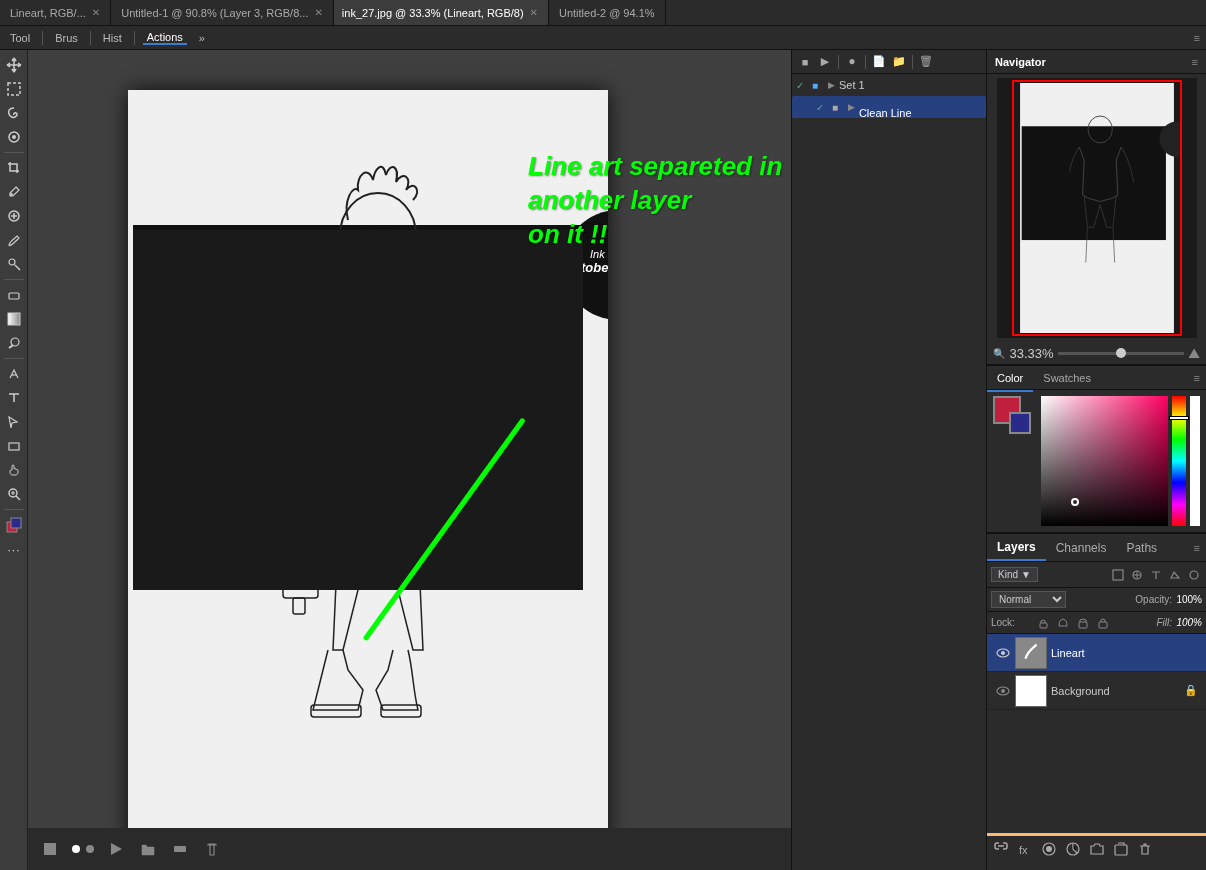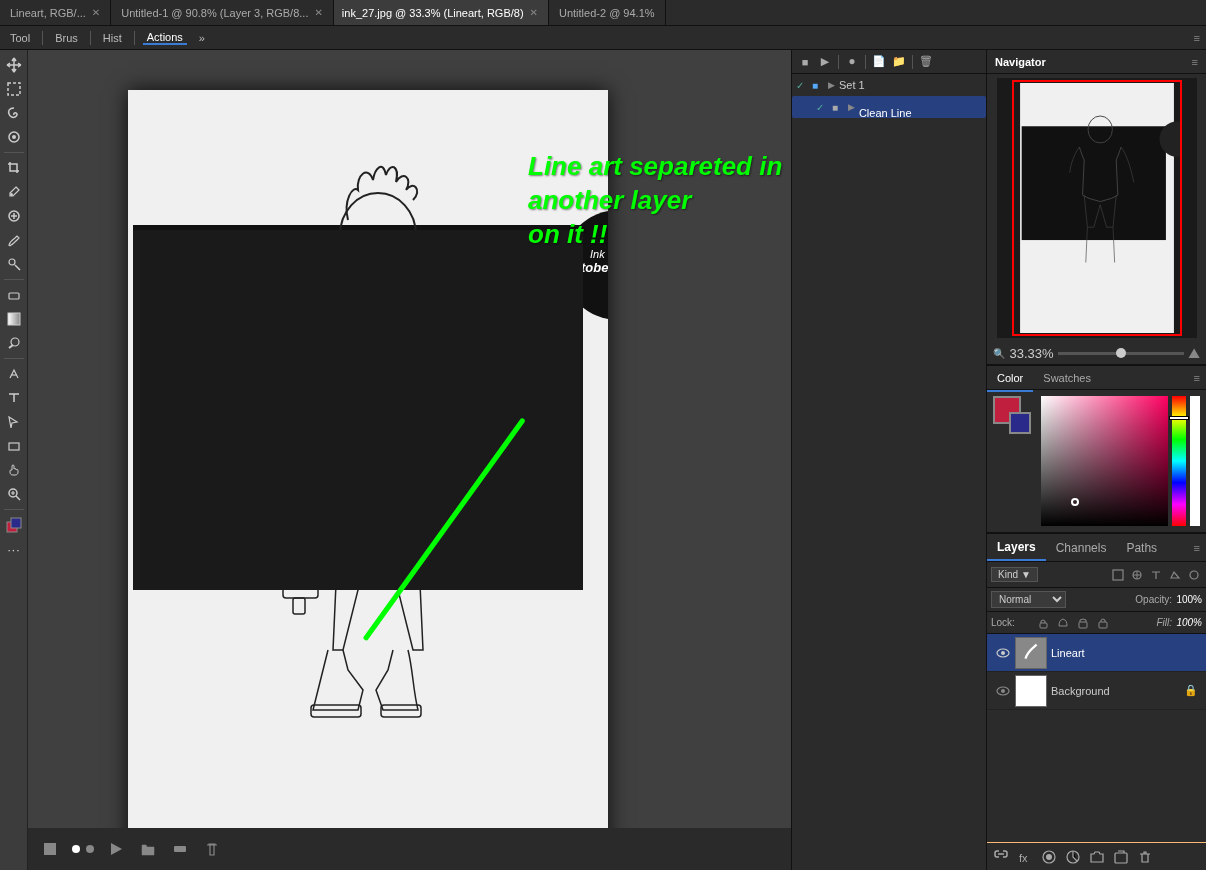--- a/index.html
+++ b/index.html
@@ -563,24 +563,24 @@
     }
     .layer-row.selected .layer-name { color: #fff; }
     .layer-lock-icon {
       color: #888;
       font-size: 11px;
     }
 
     
     .layers-actions {
       display: flex;
-      align-items: flex-end;
+      align-items: flex-start;
       padding: 3px 4px;
-      height: 28px;
-      border-top: 1px solid #fdba74;
+      height: 37px;
+      border-top: 3px solid #fdba74;
       background: #2b2b2b;
       gap: 4px;
     }
     .ly-act-btn {
       width: 20px;
       height: 20px;
       display: flex;
       align-items: center;
       justify-content: center;
       cursor: pointer;

